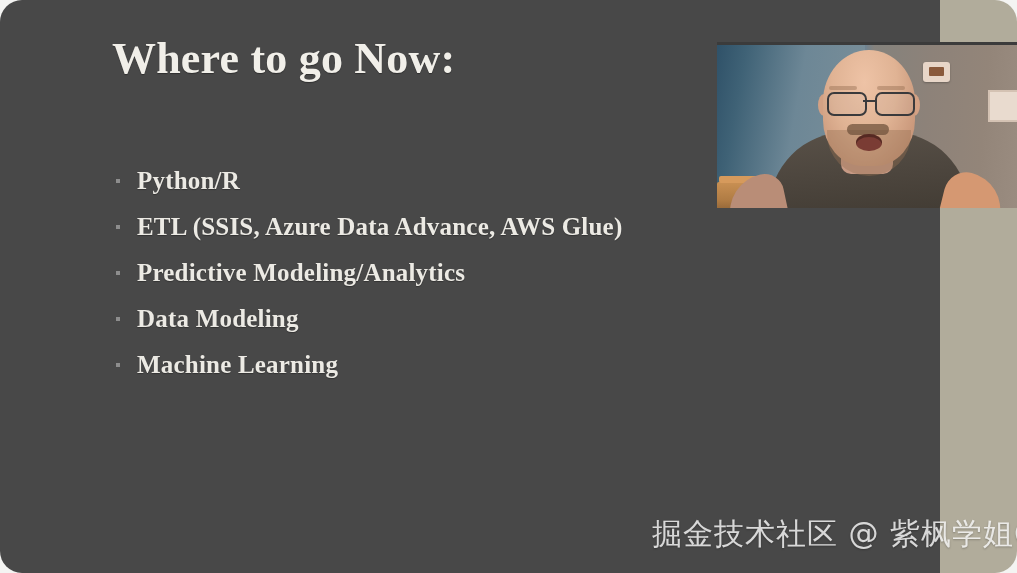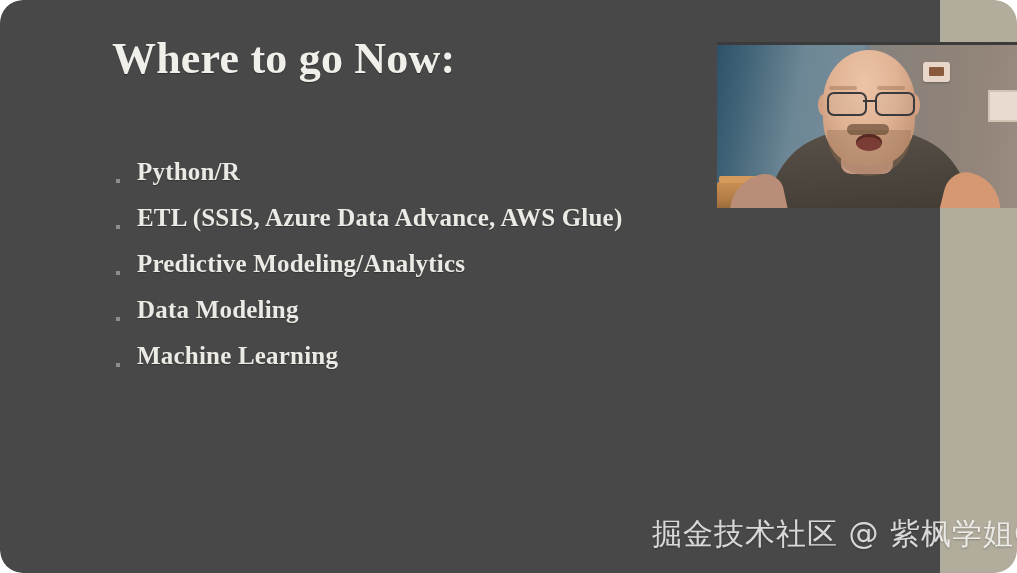--- a/index.html
+++ b/index.html
@@ -13,21 +13,20 @@
     overflow: hidden;
     font-family: "Liberation Serif", serif;
   }
 
   #stage {
     position: relative;
     width: 1017px;
     height: 573px;
     background: #f4f4f2;
     overflow: hidden;
-    border-radius: 23px;
   }
 
   
   .side-band {
     position: absolute;
     top: 0;
     left: 936px;
     width: 81px;
     height: 573px;
     background: #b1ac9b;
@@ -77,20 +76,21 @@
     width: 680px;
     list-style: none;
     margin: 0;
     padding: 0;
   }
   .bullet-row {
     position: relative;
     height: 46px;
     padding-left: 25px;
     display: flex;
+    align-items: center;
   }
   .bullet-mark {
     position: absolute;
     left: 4px;
     top: 50%;
     width: 4px;
     height: 4px;
     margin-top: -2px;
     background: #8d8d8d;
   }

